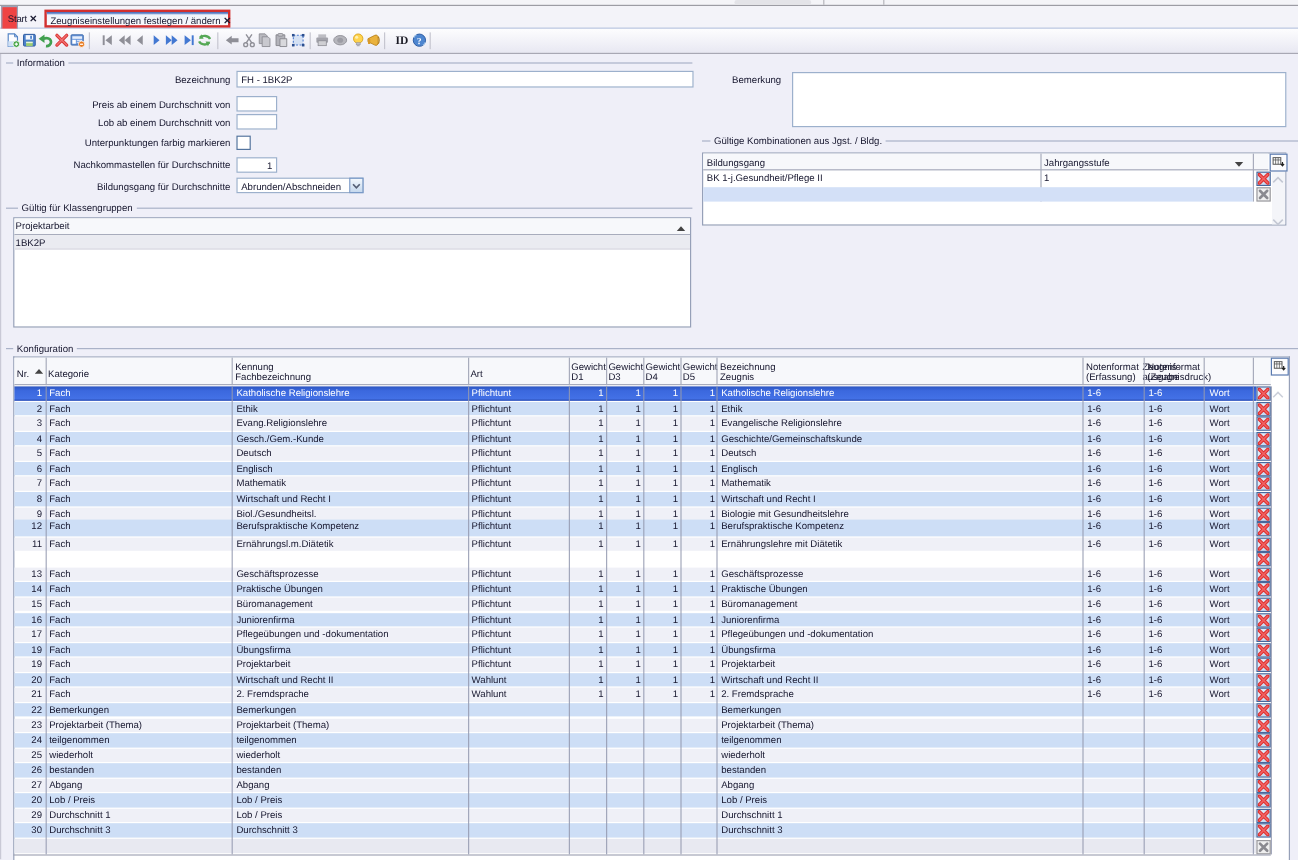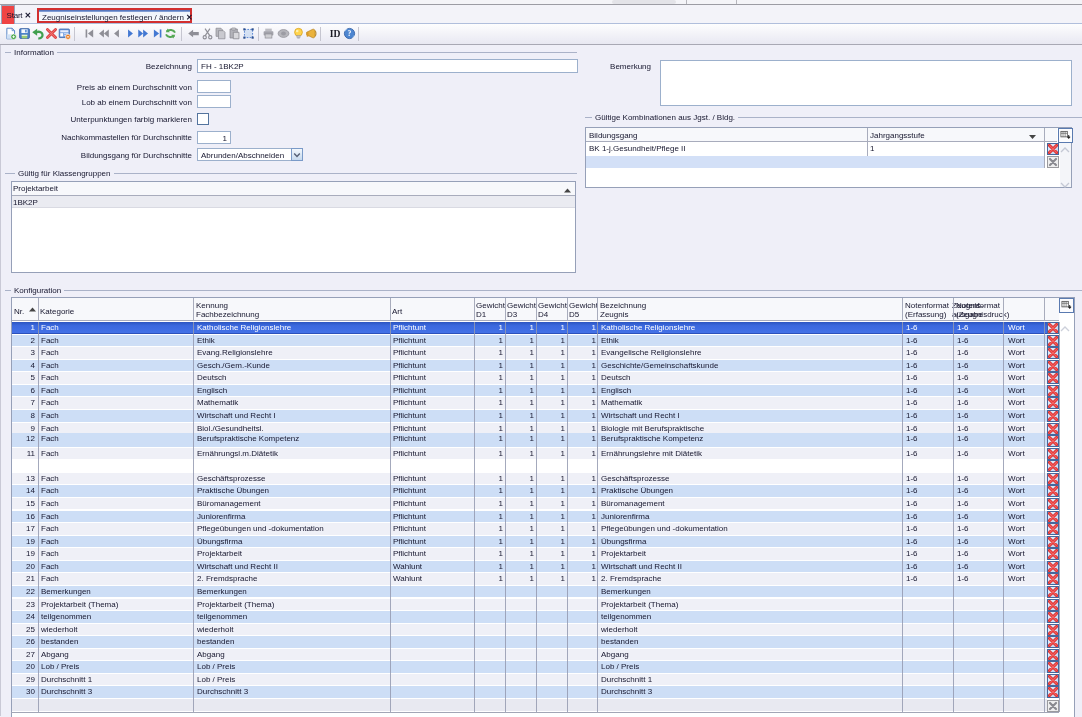--- a/index.html
+++ b/index.html
@@ -426,21 +426,21 @@
     </svg></div>
 <div class="trow rowodd" style="top:422.5px;height:11.6px">
     <span class="c r" style="left:0;width:23px">9</span>
     <span class="c" style="left:29px">Fach</span>
     <span class="c" style="left:185px">Biol./Gesundheitsl.</span>
     <span class="c" style="left:381px">Pflichtunt</span>
     <span class="c r" style="left:432px;width:59px">1</span>
     <span class="c r" style="left:463px;width:59px">1</span>
     <span class="c r" style="left:494px;width:59px">1</span>
     <span class="c r" style="left:525px;width:59px">1</span>
-    <span class="c" style="left:589px">Biologie mit Berufspraktische</span>
+    <span class="c" style="left:589px">Biologie mit Gesundheitslehre</span>
     <span class="c" style="left:894px">1-6</span>
     <span class="c" style="left:945px">1-6</span>
     <span class="c" style="left:996px">Wort</span>
   </div>
 <div class="xbtn" style="left:1047px;top:422.5px"><svg width="10" height="10" viewBox="0 0 10 10">
       <path d="M1.4 1.4 L8.6 8.6 M8.6 1.4 L1.4 8.6" stroke="#dd3030" stroke-width="3" stroke-linecap="round"></path>
       <path d="M1.6 1.6 L8.4 8.4 M8.4 1.6 L1.6 8.4" stroke="#f26262" stroke-width="1.3" stroke-linecap="round"></path>
     </svg></div>
 <div class="trow roweven" style="top:435.1px;height:11.6px">
     <span class="c r" style="left:0;width:23px">10</span>

